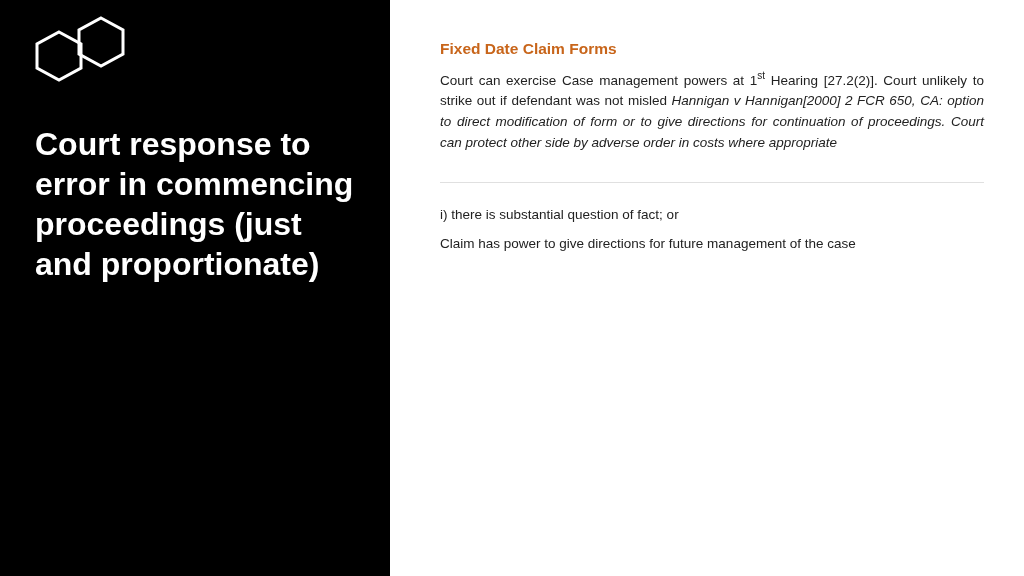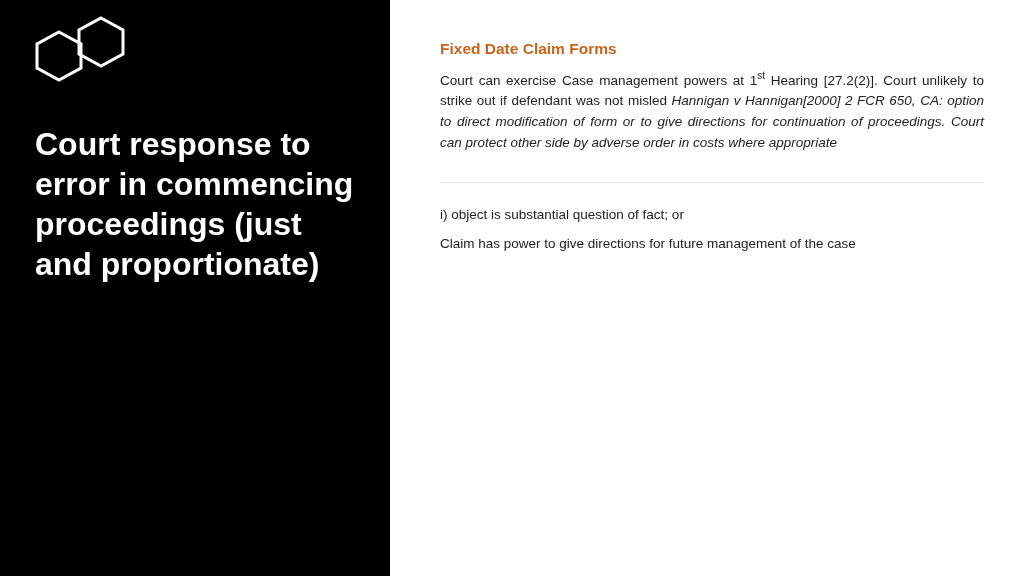--- a/index.html
+++ b/index.html
@@ -111,18 +111,18 @@
       <p>
         Court can exercise Case management powers at 1<sup>st</sup> Hearing [27.2(2)].  Court unlikely to strike out if defendant was not misled <em>Hannigan v Hannigan[2000] 2 FCR 650, CA: option to direct modification of form or to give directions for continuation of proceedings. Court can protect other side by adverse order in costs where appropriate</em>
       </p>
     </div>
   </div>
 
   <hr class="divider">
 
   <div class="section">
     <div class="section-body">
-      <p>i) object is substantial question of fact; or</p>
+      <p>i) there is substantial question of fact; or</p>
       <p>Claim has power to give directions for future management of the case</p>
     </div>
   </div>
 
 </main>
 
 </body></html>

